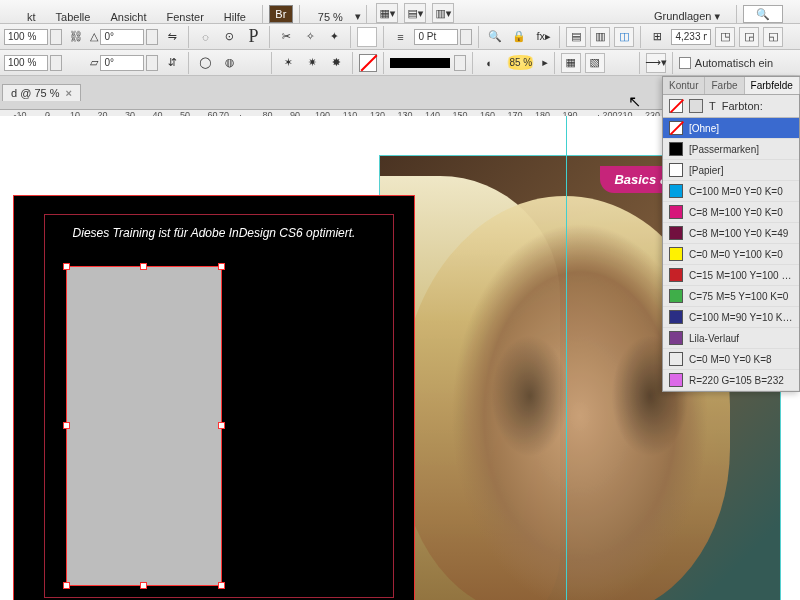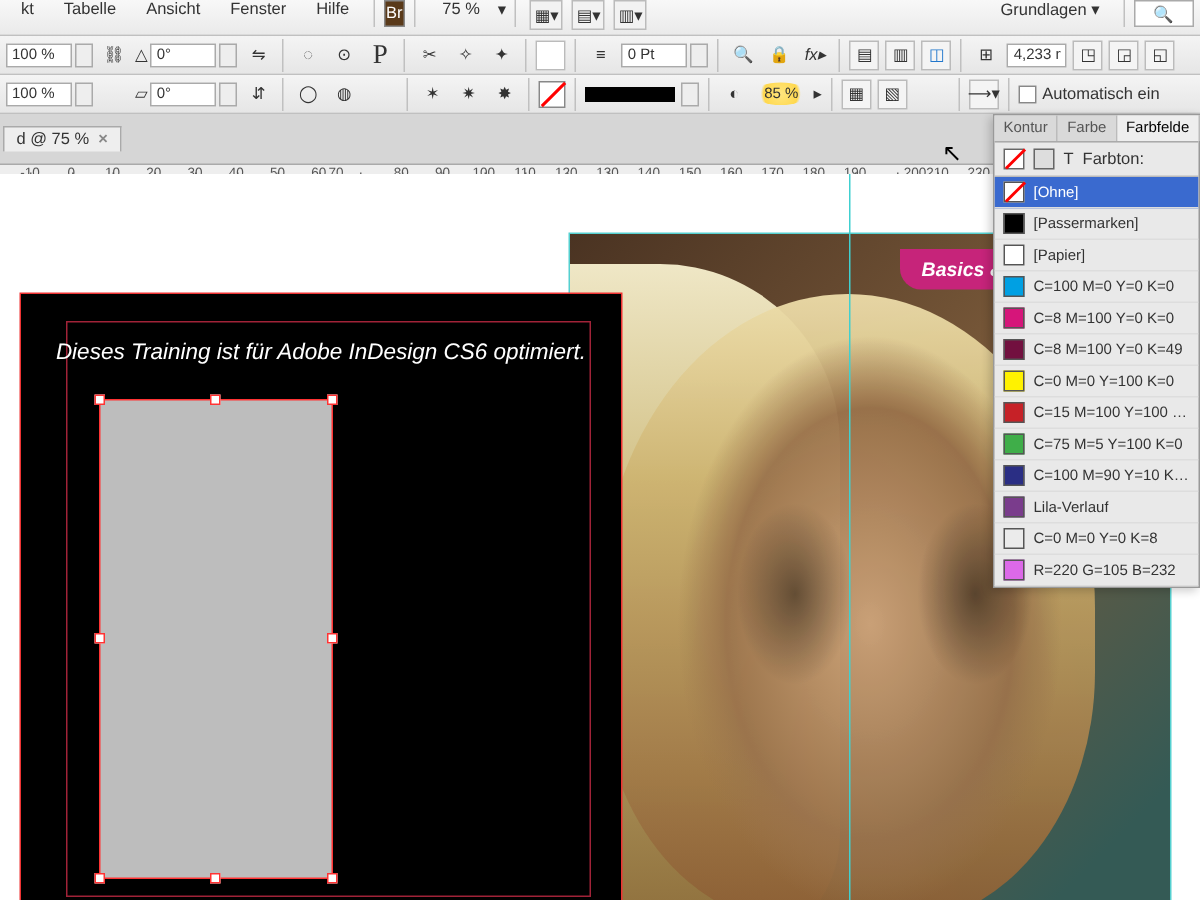--- a/index.html
+++ b/index.html
@@ -1,22 +1,22 @@
 <!DOCTYPE html>
 <html><head>
 <meta charset="utf-8">
 <style>
 * { margin:0; padding:0; box-sizing:border-box; font-family:"Segoe UI",Tahoma,sans-serif; font-size:11px; color:#333; }
 body { width:800px; height:600px; background:#fff; overflow:hidden; position:relative; }
 
 
-.menubar { height:24px; background:linear-gradient(#f8f8f8,#eaeaea); border-bottom:1px solid #c0c0c0; display:flex; align-items:flex-start; padding:0 4px; }
+.menubar { height:24px; background:linear-gradient(#f8f8f8,#eaeaea); border-bottom:1px solid #c0c0c0; display:flex; align-items:flex-end; padding:0 17px; }
 .menubar .menu-item { padding:0 10px; cursor:default; }
 .menubar .sep { width:1px; height:18px; background:#c0c0c0; margin:0 6px; }
-.menubar .br-badge { width:14px; height:18px; background:#5a3a1a; color:#fff; font-weight:normal; display:flex; align-items:center; justify-content:center; border:1px solid #888; }
+.menubar .br-badge { width:24px; height:18px; background:#5a3a1a; color:#fff; font-weight:normal; display:flex; align-items:center; justify-content:center; border:1px solid #888; }
 .menubar .zoom-pct { margin:0 12px; }
 .menubar .mode-icon { width:22px; height:20px; border:1px solid #bbb; background:#f2f2f2; margin:0 3px; display:flex; align-items:center; justify-content:center; }
 .spacer { flex:1; }
 .menubar .workspace { padding:0 10px; }
 .menubar .search { width:40px; height:18px; background:#fff; border:1px solid #aaa; display:flex; align-items:center; justify-content:center; }
 
 
 .ctrlbar { height:26px; background:linear-gradient(#f4f4f4,#e6e6e6); border-bottom:1px solid #c0c0c0; display:flex; align-items:center; padding:0 4px; gap:4px; }
 .field { display:flex; align-items:center; gap:2px; }
 .field input { width:44px; height:16px; border:1px solid #aaa; background:#fff; padding:0 3px; font-size:10px; }
@@ -41,21 +41,21 @@
 .ruler-h .tick.major { height:12px; }
 .ruler-h .lbl { position:absolute; top:0; font-size:9px; color:#555; transform:translateX(-50%); }
 
 
 .canvas-wrap { position:absolute; left:0; top:116px; right:0; bottom:0; background:#fff; }
 .canvas { position:absolute; left:0; top:0; width:800px; height:600px; }
 
 
 .page-left { position:absolute; left:14px; top:80px; width:400px; height:420px; background:#000; outline:1px solid #e33; }
 .page-left .mguide { position:absolute; left:30px; right:20px; top:18px; bottom:18px; border:1px solid rgba(230,50,80,.7); }
-.page-left .caption { position:absolute; left:0; right:0; top:30px; text-align:center; font-size:15px; color:#fff; font-style:italic; }
+.page-left .caption { position:absolute; left:0; right:0; top:30px; text-align:center; font-size:12px; color:#fff; font-style:italic; }
 .img-frame { position:absolute; left:52px; top:70px; width:156px; height:320px; background:#bdbdbd; border:1px solid #f33; }
 .handle { position:absolute; width:7px; height:7px; background:#fff; border:1px solid #f33; }
 
 
 .page-right { position:absolute; left:380px; top:40px; width:400px; height:560px; background:linear-gradient(135deg,#4a3322,#7a5a3a 40%,#345a55 80%); outline:1px solid #55d0d0; overflow:hidden; }
 .face { position:absolute; left:20px; top:40px; width:330px; height:420px; background:
   radial-gradient(ellipse 70px 110px at 130px 200px, rgba(0,0,0,.45), transparent 55%),
   radial-gradient(ellipse 70px 110px at 250px 200px, rgba(0,0,0,.45), transparent 55%),
   radial-gradient(ellipse 160px 240px at 180px 220px, #caa27a 0%, #9a744e 60%, transparent 80%),
   linear-gradient(180deg,#e8d9a8 0%, #c9b171 30%, #8a5f37 100%);
@@ -126,21 +126,21 @@
   <span class="icoB" style="background:#fff"></span>
   <span class="vsep"></span>
   <span class="ico">≡</span>
   <div class="field">
       <input value="0 Pt" style="">
       <span class="dd-btn"></span>
     </div>
   <span class="vsep"></span>
   <span class="ico">🔍</span>
   <span class="ico">🔒</span>
-  <span class="ico" style="font-style:italic">fx▸</span>
+  <span class="ico" style="">fx▸</span>
   <span class="vsep"></span>
   <span class="icoB">▤</span>
   <span class="icoB">▥</span>
   <span class="icoB" style="color:#27c">◫</span>
   <span class="vsep"></span>
   <span class="ico">⊞</span>
   <div class="field">
       <input style="width: 40px;" value="4,233 mm">
     </div>
   <span class="icoB">◳</span>

